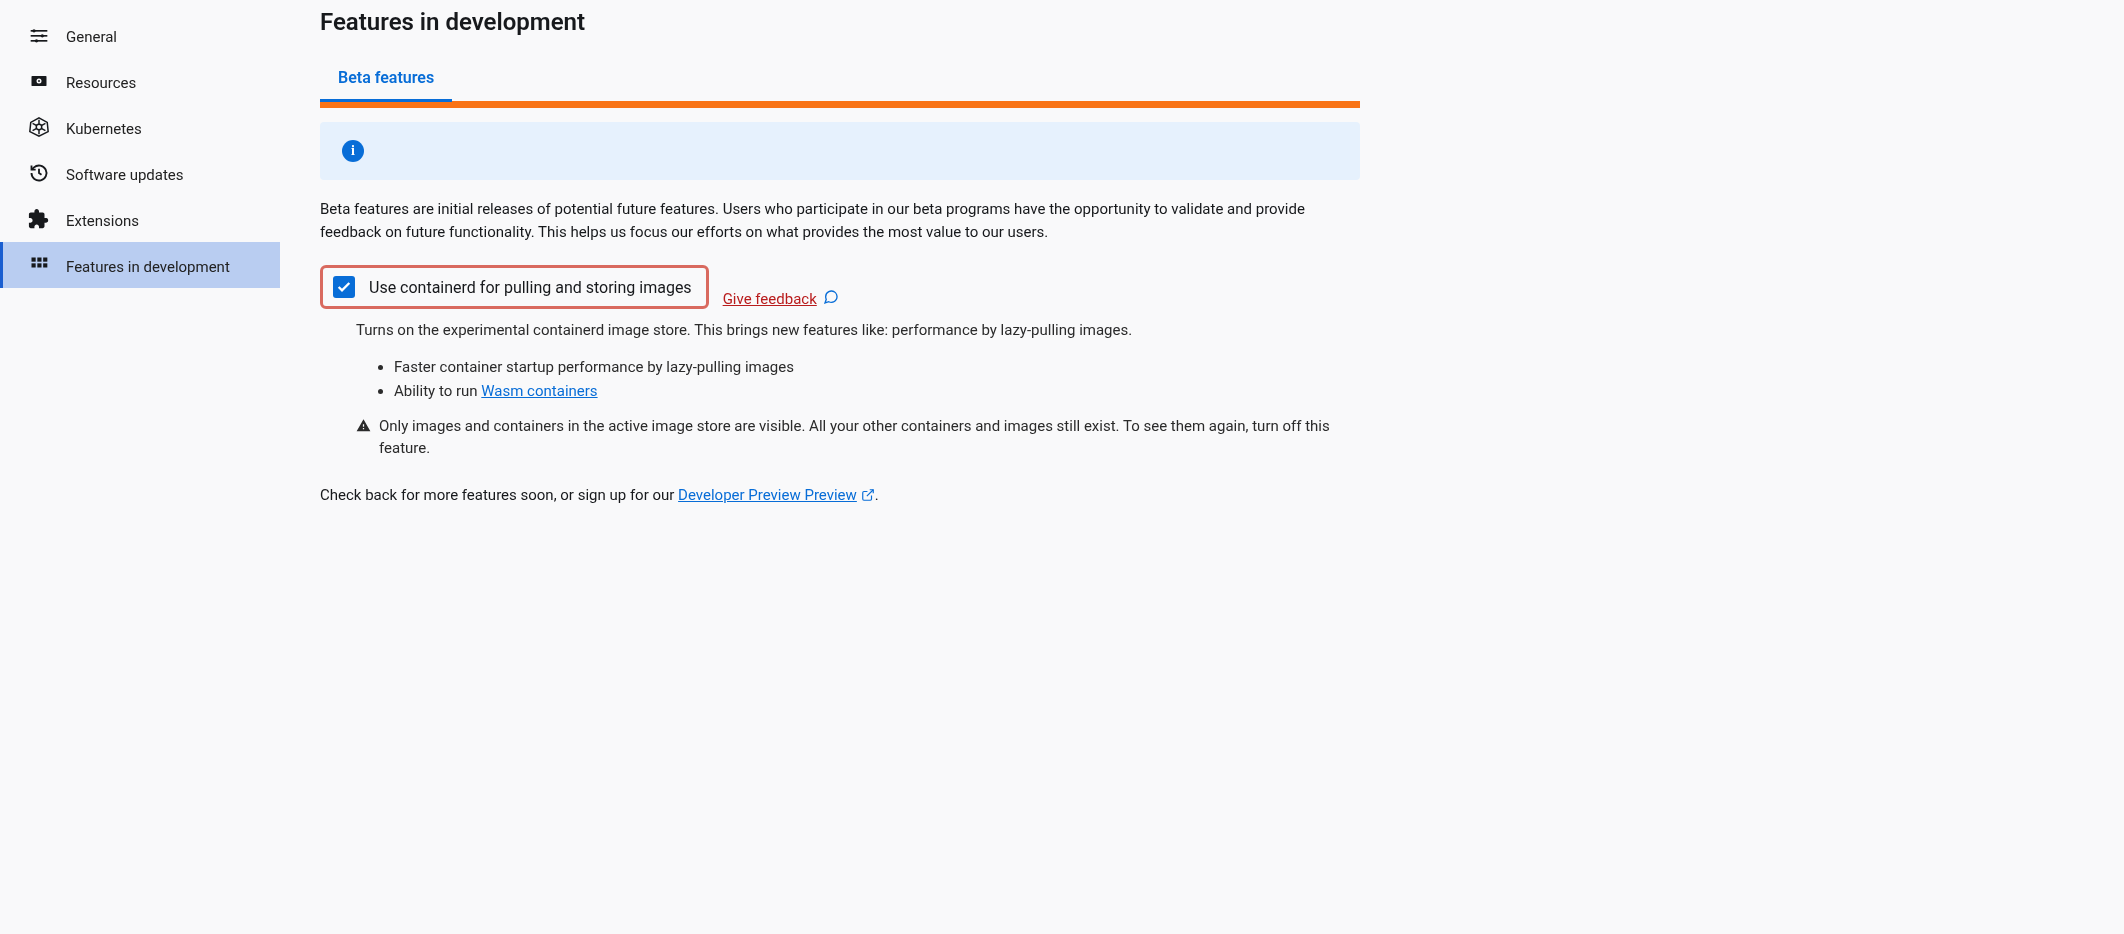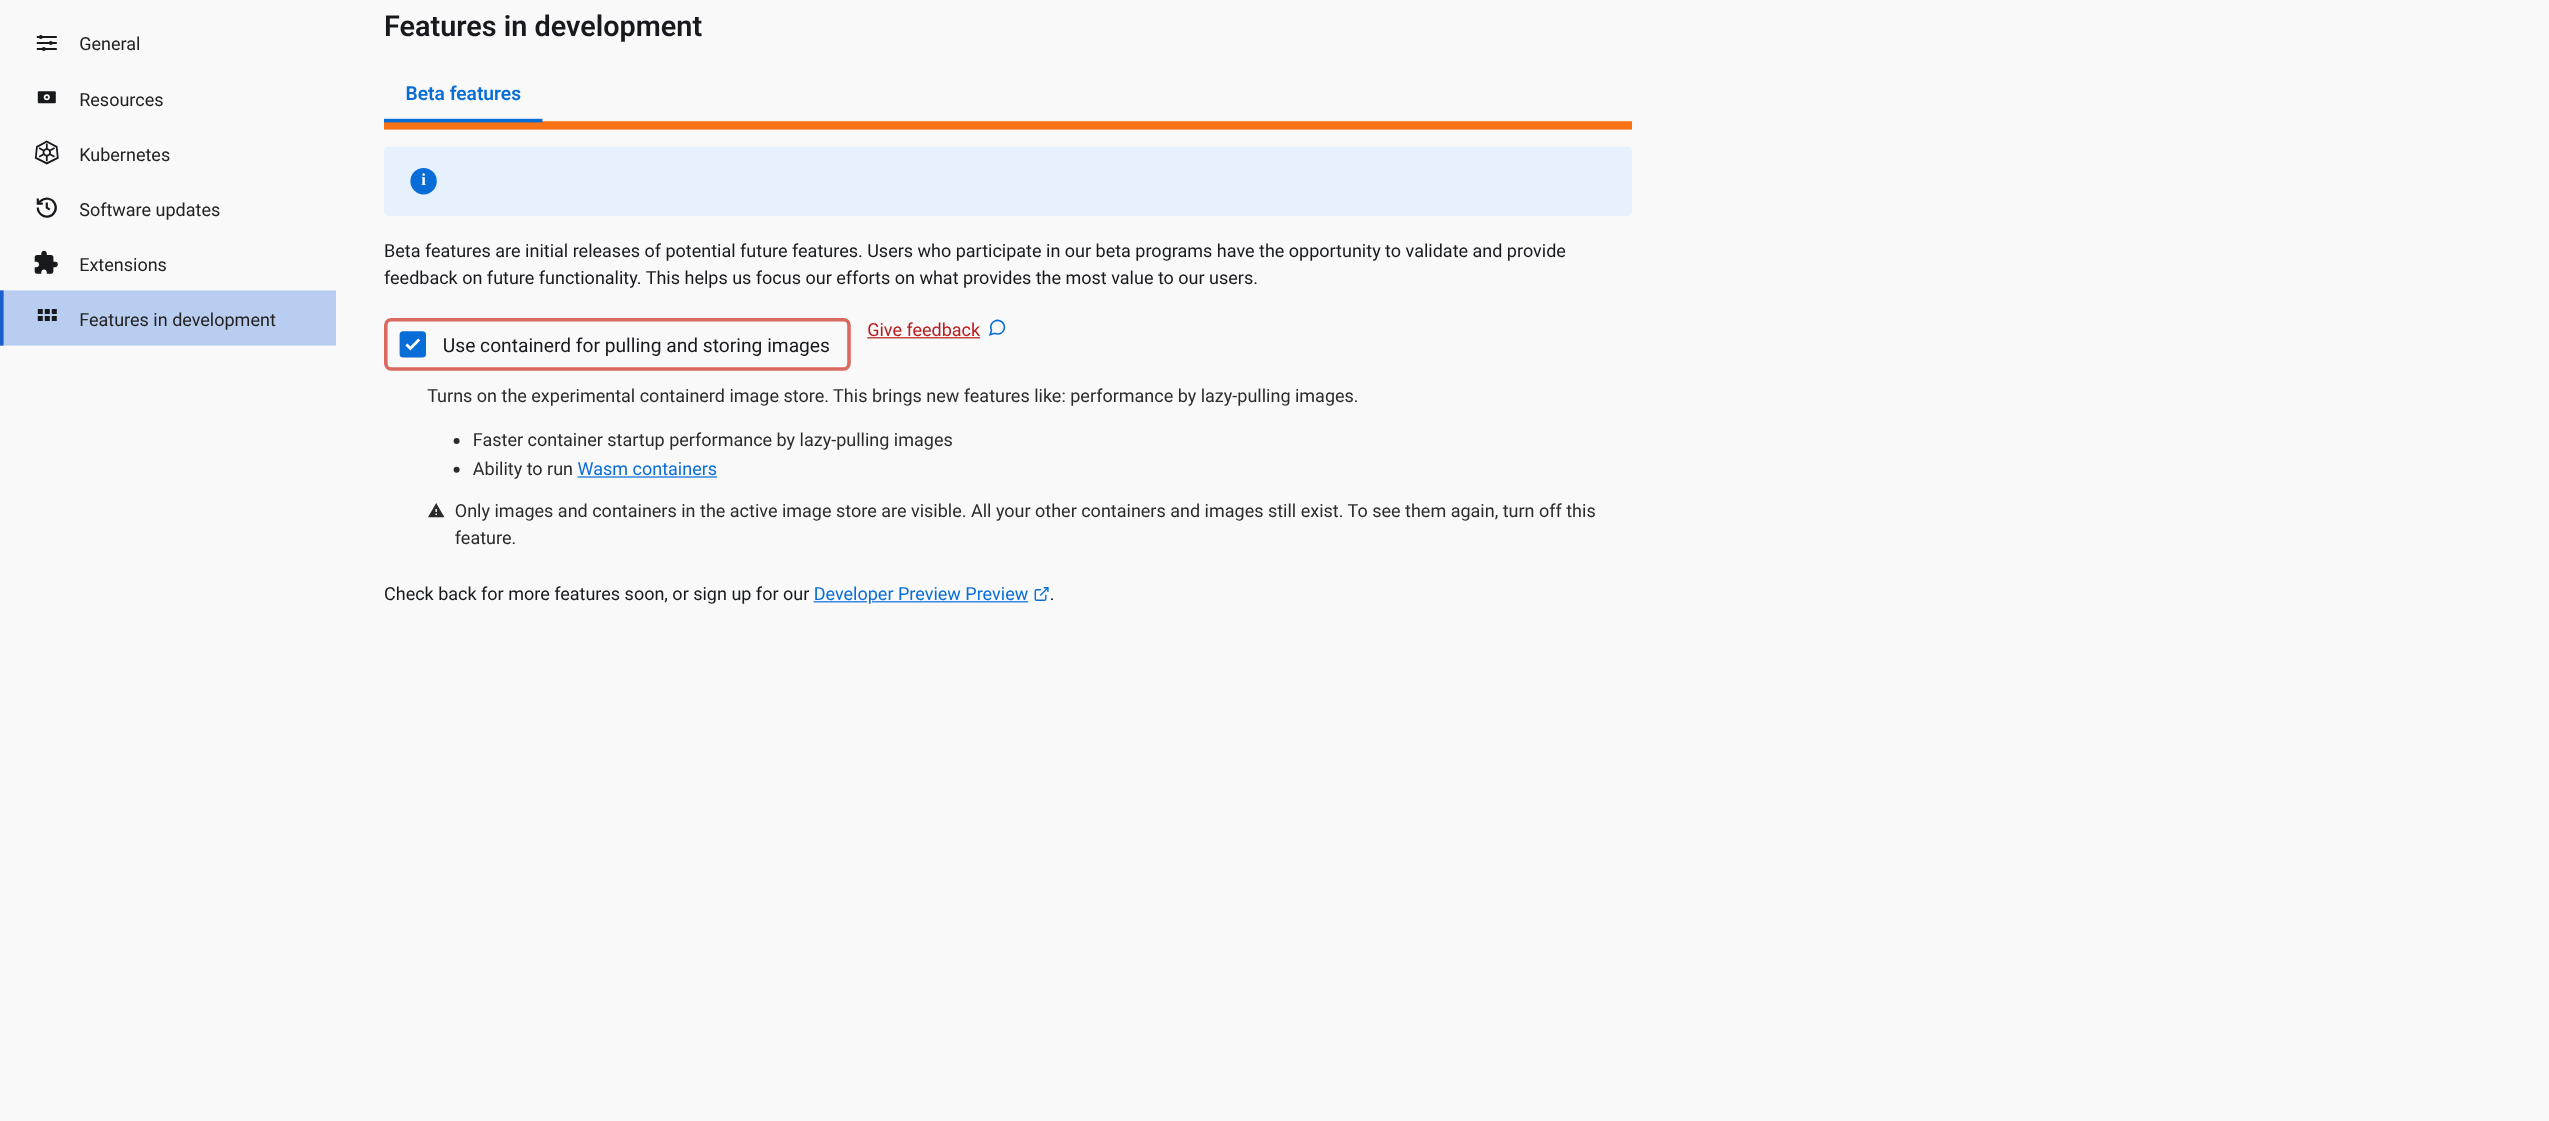--- a/index.html
+++ b/index.html
@@ -104,21 +104,21 @@
     margin-left: 4px;
   }
   .body-text {
     font-size: 15px;
     line-height: 1.5;
     color: #17191c;
     margin-bottom: 22px;
   }
   .feature-row {
     display: flex;
-    align-items: flex-start;
+    align-items: flex-end;
     gap: 14px;
     margin-bottom: 10px;
   }
   .highlight-box {
     border: 3px solid #d96a5f;
     border-radius: 6px;
     padding: 8px 14px 8px 10px;
     display: flex;
     align-items: center;
     gap: 14px;

